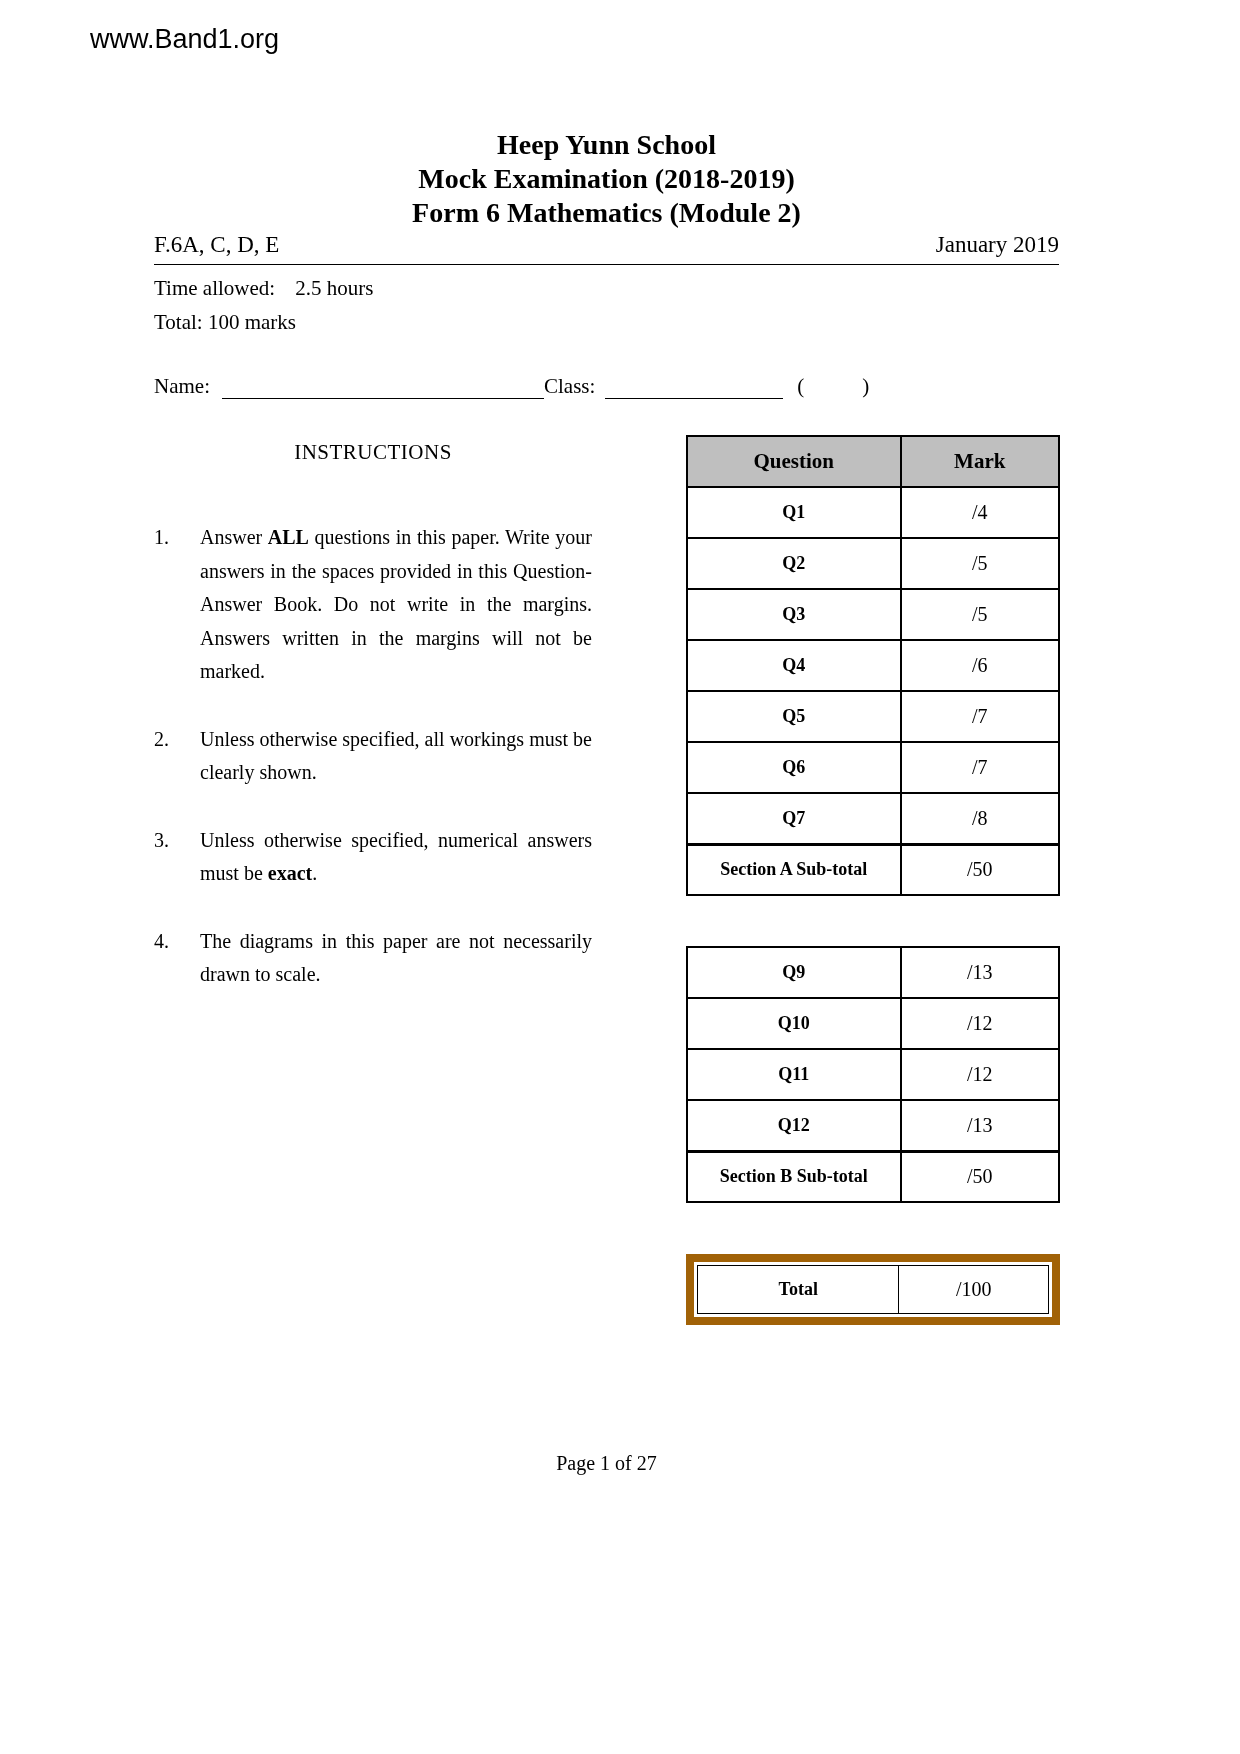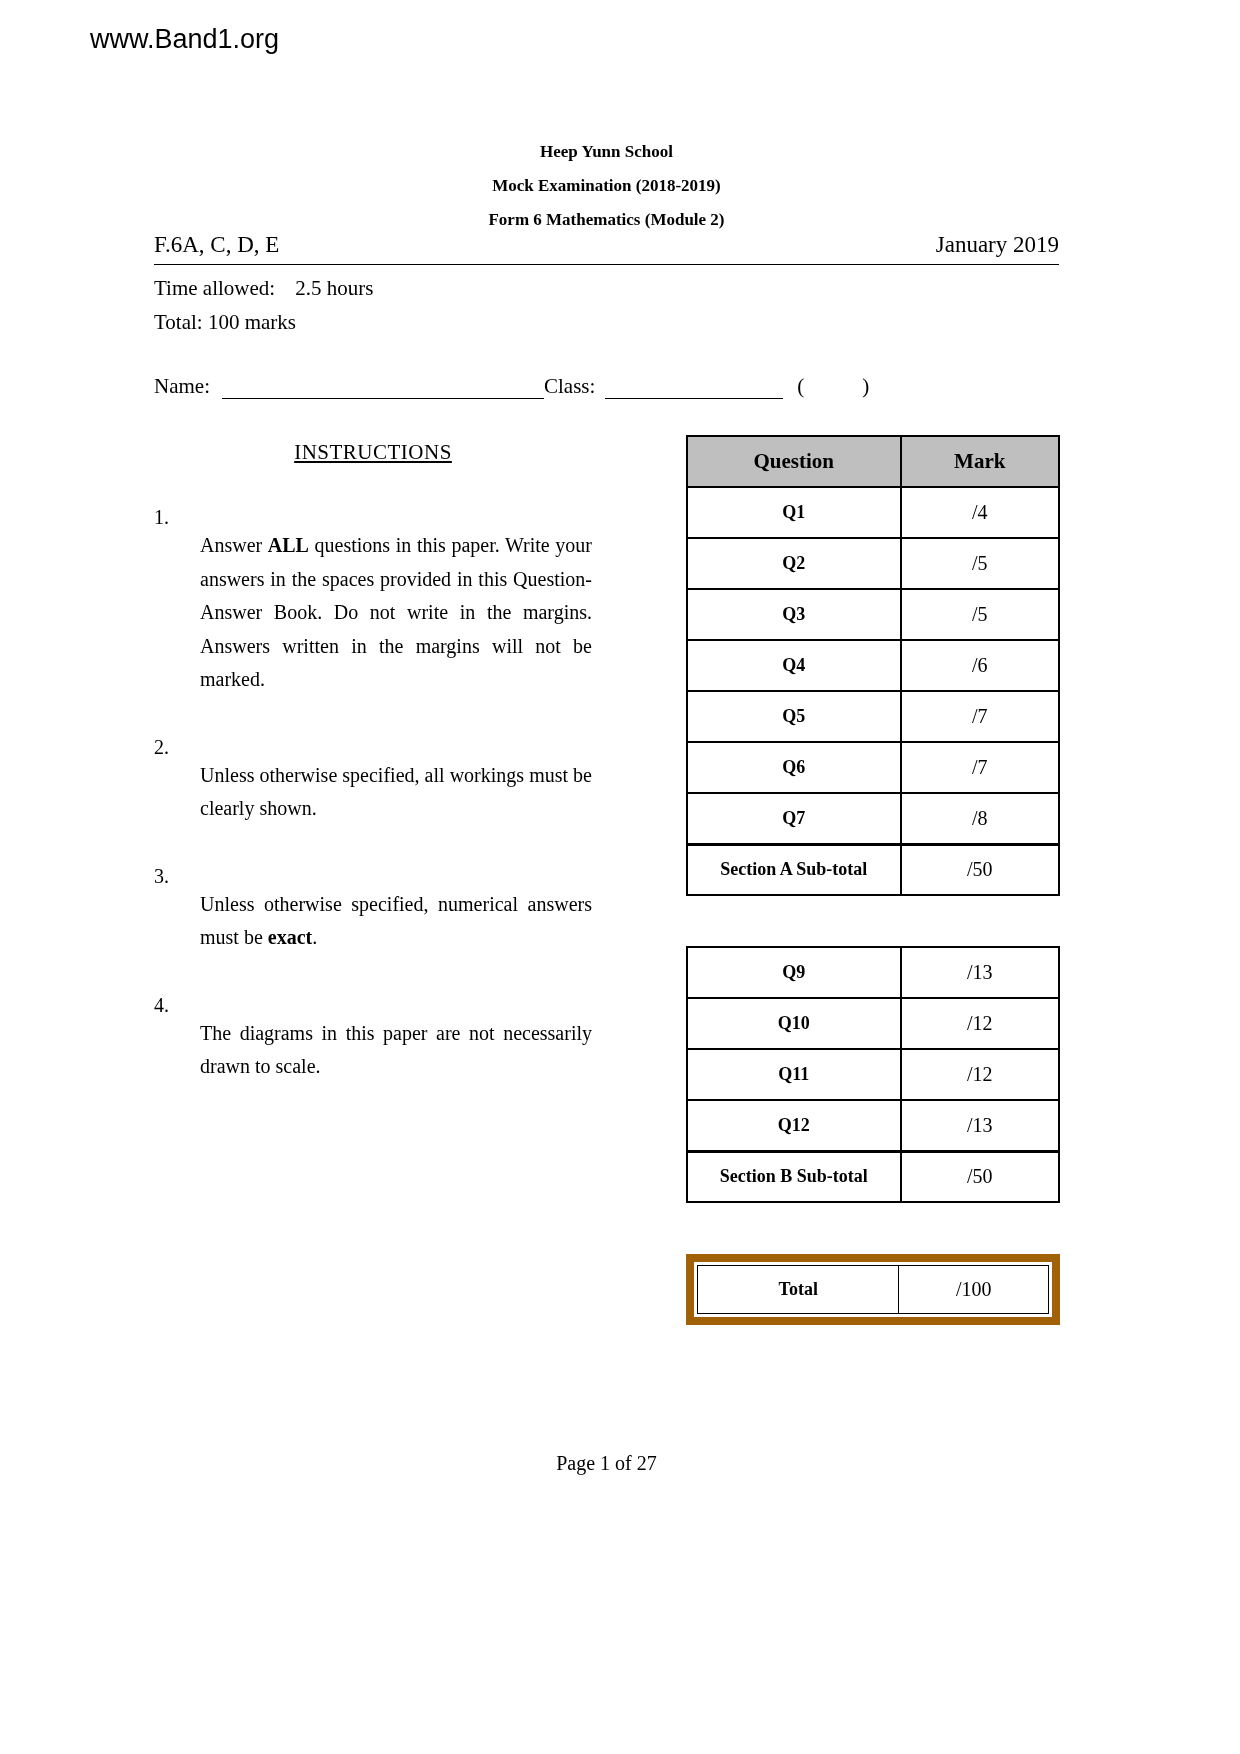--- a/index.html
+++ b/index.html
@@ -18,25 +18,25 @@
     position: absolute;
     left: 36px;
     top: 24px;
     font-family: "Liberation Sans", sans-serif;
     font-size: 27px;
     color: #000000;
   }
   .titles {
     position: absolute;
     left: 100px;
-    top: 135px;
+    top: 128px;
     width: 905px;
     text-align: center;
     font-weight: bold;
-    font-size: 17px;
+    font-size: 28px;
     line-height: 34px;
   }
   .class-row {
     position: absolute;
     left: 100px;
     top: 232px;
     width: 905px;
     display: flex;
     justify-content: space-between;
     align-items: flex-end;
@@ -70,32 +70,31 @@
 
   .instructions {
     position: absolute;
     left: 100px;
     top: 440px;
     width: 438px;
   }
   .instructions-title {
     text-align: center;
     font-size: 21px;
-    text-decoration: underline;
-    margin-bottom: 36px;
+    margin-bottom: 56px;
     letter-spacing: 0.5px;
   }
   .instr-item {
     display: flex;
     font-size: 20px;
     line-height: 33.5px;
     margin-bottom: 34px;
   }
   .instr-num { width: 46px; flex-shrink: 0; }
-  .instr-text { flex: 1; text-align: justify; margin-top: 28px; }
+  .instr-text { flex: 1; text-align: justify; }
 
   .tables {
     position: absolute;
     left: 632px;
     top: 435px;
     width: 374px;
   }
   table { border-collapse: collapse; width: 100%; table-layout: fixed; }
   th, td { border: 2px solid #000; height: 51px; text-align: center; vertical-align: middle; }
   th {

